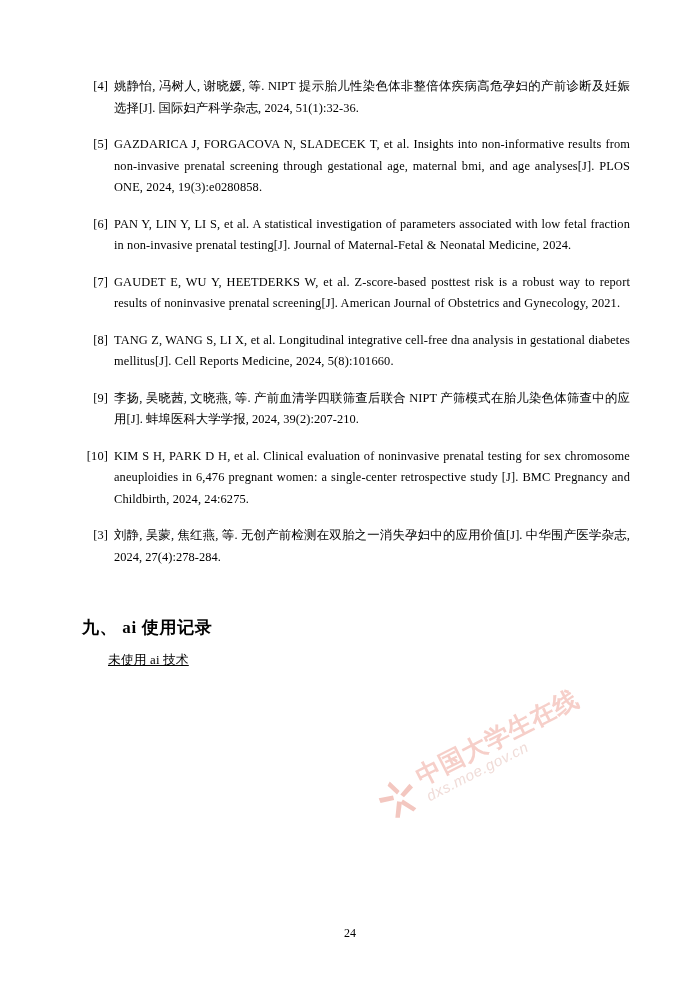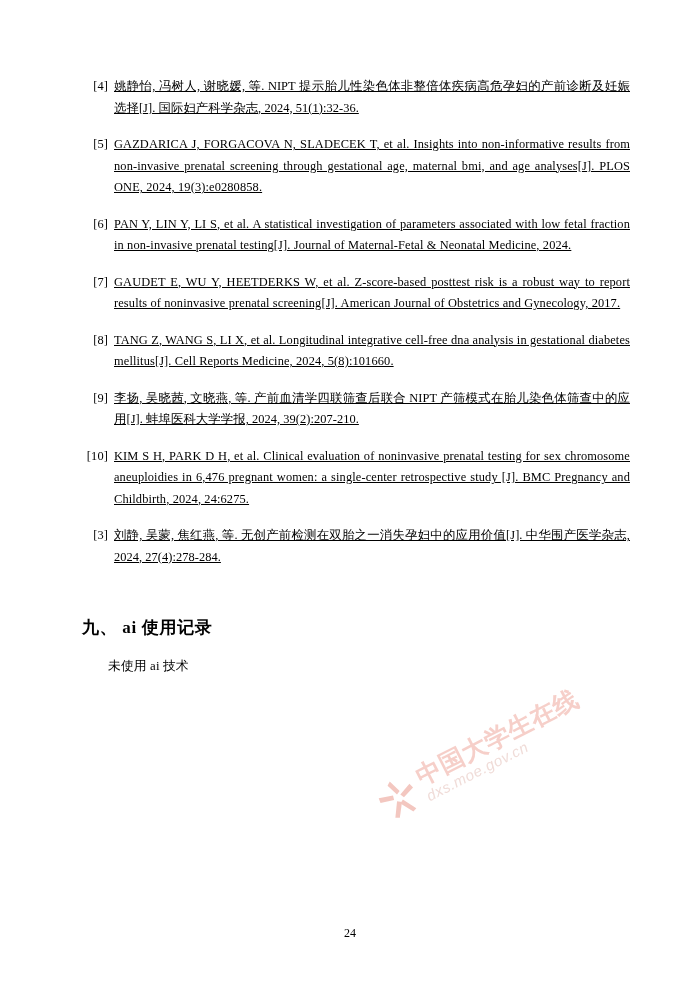--- a/index.html
+++ b/index.html
@@ -52,43 +52,43 @@
     left: 0;
     top: 0;
     width: 26px;
     text-align: right;
     font-size: 12.4px;
     line-height: 21.5px;
     white-space: nowrap;
   }
   .ref-text {
     display: block;
-    text-decoration: underline;
   }
   .ref-text.cjk {
     font-family: "Liberation Serif", "DejaVu Serif", serif;
     letter-spacing: 0.005em;
   }
 
   
   .section-heading {
     margin-top: 47px;
     text-align: left;
     font-size: 17px;
     font-weight: bold;
     line-height: 26px;
     letter-spacing: 0.04em;
   }
 
   .section-body {
-    margin-top: 14px;
+    margin-top: 8px;
     font-size: 12.8px;
     line-height: 22px;
     padding-left: 26px;
     letter-spacing: 0.01em;
+    text-decoration: underline;
   }
 
   
   .watermark {
     position: absolute;
     left: 404px;
     top: 770px;
     width: 260px;
     height: 120px;
     pointer-events: none;
@@ -165,21 +165,21 @@
         <span class="ref-text">GAZDARICA J, FORGACOVA N, SLADECEK T, et al.  Insights into non-informative results from non-invasive prenatal screening through gestational age, maternal bmi, and age analyses[J].  PLOS ONE, 2024, 19(3):e0280858.</span>
       </div>
 
       <div class="ref-item">
         <span class="ref-num">[6]</span>
         <span class="ref-text">PAN Y, LIN Y, LI S, et al.  A statistical investigation of parameters associated with low fetal fraction in non-invasive prenatal testing[J].  Journal of Maternal-Fetal &amp; Neonatal Medicine, 2024.</span>
       </div>
 
       <div class="ref-item">
         <span class="ref-num">[7]</span>
-        <span class="ref-text">GAUDET E, WU Y, HEETDERKS W, et al.  Z-score-based posttest risk is a robust way to report results of noninvasive prenatal screening[J].  American Journal of Obstetrics and Gynecology, 2017.</span>
+        <span class="ref-text">GAUDET E, WU Y, HEETDERKS W, et al.  Z-score-based posttest risk is a robust way to report results of noninvasive prenatal screening[J].  American Journal of Obstetrics and Gynecology, 2021.</span>
       </div>
 
       <div class="ref-item">
         <span class="ref-num">[8]</span>
         <span class="ref-text">TANG Z, WANG S, LI X, et al.  Longitudinal integrative cell-free dna analysis in gestational diabetes mellitus[J].  Cell Reports Medicine, 2024, 5(8):101660.</span>
       </div>
 
       <div class="ref-item">
         <span class="ref-num">[9]</span>
         <span class="ref-text cjk">李扬, 吴晓茜, 文晓燕, 等. 产前血清学四联筛查后联合 NIPT 产筛模式在胎儿染色体筛查中的应用[J]. 蚌埠医科大学学报, 2024, 39(2):207-210.</span>

